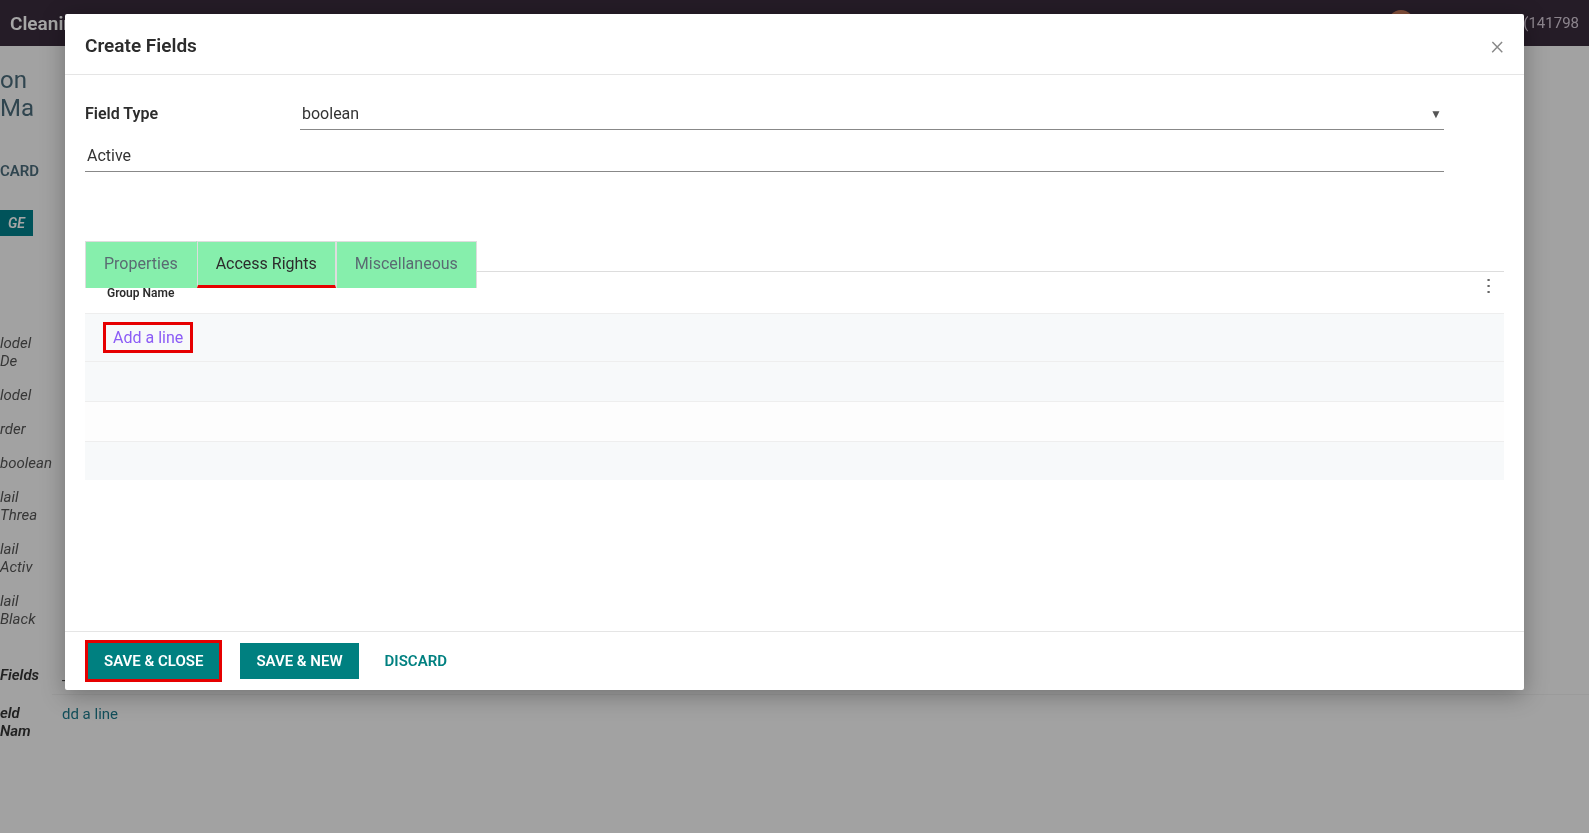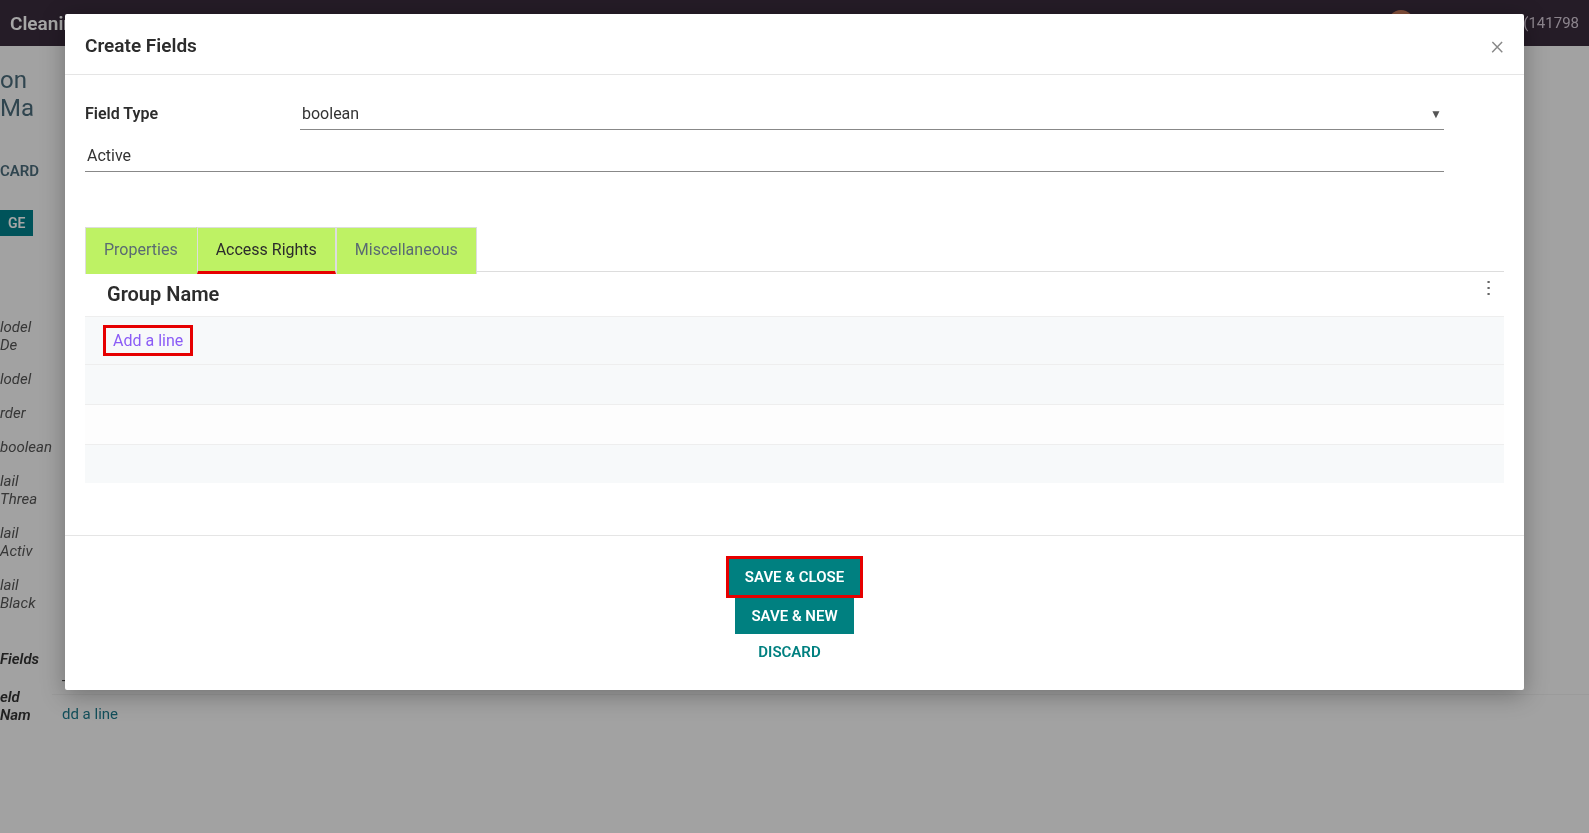--- a/index.html
+++ b/index.html
@@ -11,21 +11,21 @@
     .bg-header .brand { font-size: 19px; font-weight: 600; color: #fff; margin-right: 30px; }
     .bg-header .navitem { margin-right: 30px; color: #d6cbd8; }
     .bg-header .spacer { flex: 1; }
     .bg-header .icon { margin: 0 10px; display: inline-flex; align-items: center; }
     .bg-header .badge { background: #008080; color: #fff; font-size: 11px; padding: 1px 5px; border-radius: 3px; margin-left: 2px; }
     .bg-header .avatar { width: 26px; height: 26px; border-radius: 50%; background: #c97a5a; margin-right: 6px; }
     
     .bg-body { display: flex; height: calc(833px - 46px); }
     .bg-sidebar { width: 65px; padding-top: 20px; }
     .bg-sidebar .title { font-size: 24px; color: #4a6b7a; margin-bottom: 40px; padding-left: 0; }
-    .bg-sidebar .btn-ge { background: #00808a; color: #fff; padding: 5px 8px; font-size: 14px; font-weight: 600; margin-bottom: 14px; display: inline-block; }
+    .bg-sidebar .btn-ge { background: #00808a; color: #fff; padding: 5px 8px; font-size: 14px; font-weight: 600; margin-bottom: 30px; display: inline-block; font-style: italic; }
     .bg-sidebar .btn-card { color: #4a6b7a; font-size: 15px; font-weight: 600; margin-bottom: 30px; }
     .bg-sidebar .sidelist { margin-top: 60px; font-style: italic; }
     .bg-sidebar .sideitem { font-size: 15px; color: #555; padding: 8px 0; }
     .bg-sidebar .heading { font-size: 15px; color: #333; font-weight: 600; padding: 10px 0; }
     
     .bg-main { flex: 1; padding-top: 610px; }
     .bg-table-row { display: flex; padding: 10px 0; font-size: 15px; color: #444; align-items: center; border-bottom: 1px solid #eee; }
     .bg-cell { padding: 0 10px; }
     .bg-cell.c1 { width: 255px; }
     .bg-cell.c2 { width: 220px; }
@@ -56,45 +56,45 @@
     .form-field { flex: 1; }
     .form-input { width: 100%; border: none; border-bottom: 1px solid #888; padding: 4px 2px 6px 2px; font-size: 16px; color: #333; outline: none; }
     .form-select-wrap { position: relative; width: 100%; border-bottom: 1px solid #888; padding: 4px 2px 6px 2px; display: flex; align-items: center; justify-content: space-between; cursor: pointer; }
     .form-select-text { font-size: 16px; color: #333; }
     .form-caret { font-size: 12px; color: #555; }
     .form-help-text { font-size: 16px; color: #333; line-height: 1.55; padding-top: 2px; }
     .form-textarea-wrap { border-bottom: 1px solid #ddd; padding-bottom: 14px; }
     
     .tabs-wrap { margin-top: 40px; }
     .tabs { display: flex; border-bottom: 1px solid #ddd; }
-    .tab { padding: 12px 18px; font-size: 16px; color: #5a6b72; cursor: pointer; border: 1px solid transparent; border-bottom: none; position: relative; top: 3px; background: #bef264; }
+    .tab { padding: 12px 18px; font-size: 16px; color: #5a6b72; cursor: pointer; border: 1px solid transparent; border-bottom: none; position: relative; top: 17px; background: #86efac; }
     .tab:first-child { border-left: 1px solid #ddd; }
     .tab:not(:first-child) { border-left: 1px solid #ddd; }
     .tab:last-of-type { border-right: 1px solid #ddd; }
     .tab.active { color: #2c2c2c; border-top: 1px solid #ddd; border-left: 1px solid #ddd; border-right: 1px solid #ddd; }
     .tabs .tab:first-child { border-top: 1px solid #ddd; }
     .tabs .tab:nth-child(3) { border-top: 1px solid #ddd; }
     .tabs .tab.active { border-top: 1px solid #ddd; }
     .tab-properties { border-top: 1px solid #ddd; }
     .tab-misc { border-top: 1px solid #ddd; border-right: 1px solid #ddd;}
     
     .tab-content { padding-top: 0; }
     .tab-table-head { display: flex; border-bottom: 1px solid #eee; background: #fff; padding: 10px 0; align-items: center; }
-    .tab-col-group { padding-left: 22px; font-size: 20px; font-weight: 600; color: #2c2c2c; flex: 1; }
+    .tab-col-group { padding-left: 22px; font-size: 12px; font-weight: 600; color: #2c2c2c; flex: 1; }
     .tab-kebab { padding-right: 14px; color: #666; font-size: 18px; cursor: pointer; letter-spacing: -1px; transform: rotate(90deg); display:inline-block; }
     .tab-kebab-wrap { width: 30px; text-align: center; }
     .tab-addline { display: inline-block; color: #8b5cf6; font-size: 16px; padding: 2px 4px; }
     .tab-addline-wrap { padding: 8px 18px; background: #f7f9fa; border-bottom: 1px solid #eee; }
     
     .tab-rows-area { height: 190px; background: #fff; }
     .tab-row1 { background: #f7f9fa; height: 40px; border-bottom: 1px solid #eee; }
     .tab-row2 { background: #fdfdfd; height: 40px; border-bottom: 1px solid #eee; }
     .tab-row3 { background: #f7f9fa; height: 38px; }
     
-    .modal-footer { border-top: 1px solid #e5e5e5; padding: 20px 20px; display: flex; align-items: center; flex-direction: column; }
+    .modal-footer { border-top: 1px solid #e5e5e5; padding: 8px 20px; display: flex; align-items: center; }
     .btn { padding: 9px 16px; font-size: 15px; font-weight: 600; cursor: pointer; border: none; margin-right: 10px; }
     .btn-primary { background: #008080; color: #fff; }
     .btn-discard { background: transparent; color: #008080; padding: 9px 16px; }
     
     .hl-save { border: 3px solid #e60000; display: inline-block; padding: 0; }
     .hl-access { border: 3px solid #e60000; }
     .hl-addline-box { border: 3px solid #e60000; display: inline-block; padding: 1px 3px; }
   </style>
 </head>
 <body>
@@ -206,16 +206,16 @@
           <div class="tab-row3"></div>
         </div>
       </div>
     </div>
   </div>
 
   <div class="modal-footer">
     <span class="hl-save">
       <button class="btn btn-primary" style="margin-right:0;">SAVE &amp; CLOSE</button>
     </span>
-    <button class="btn btn-primary" style="margin-left:10px;">SAVE &amp; NEW</button>
+    <button class="btn btn-primary" style="margin-left:18px;">SAVE &amp; NEW</button>
     <button class="btn btn-discard">DISCARD</button>
   </div>
 </div>
 
 </body></html>

